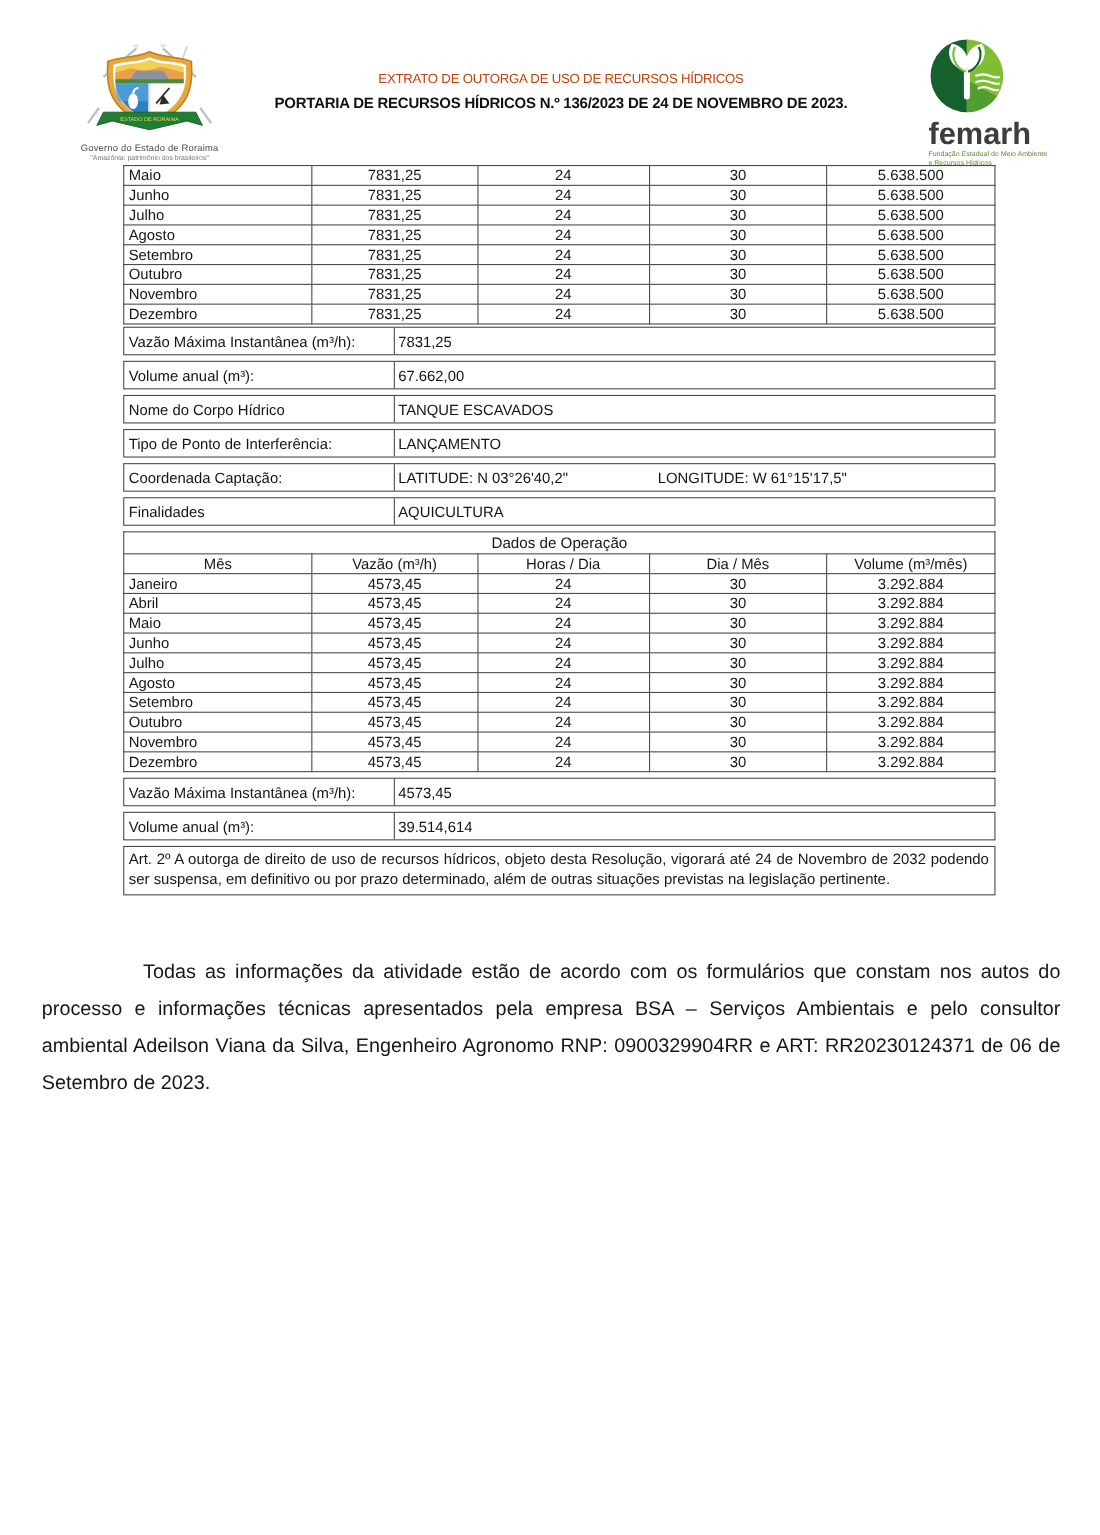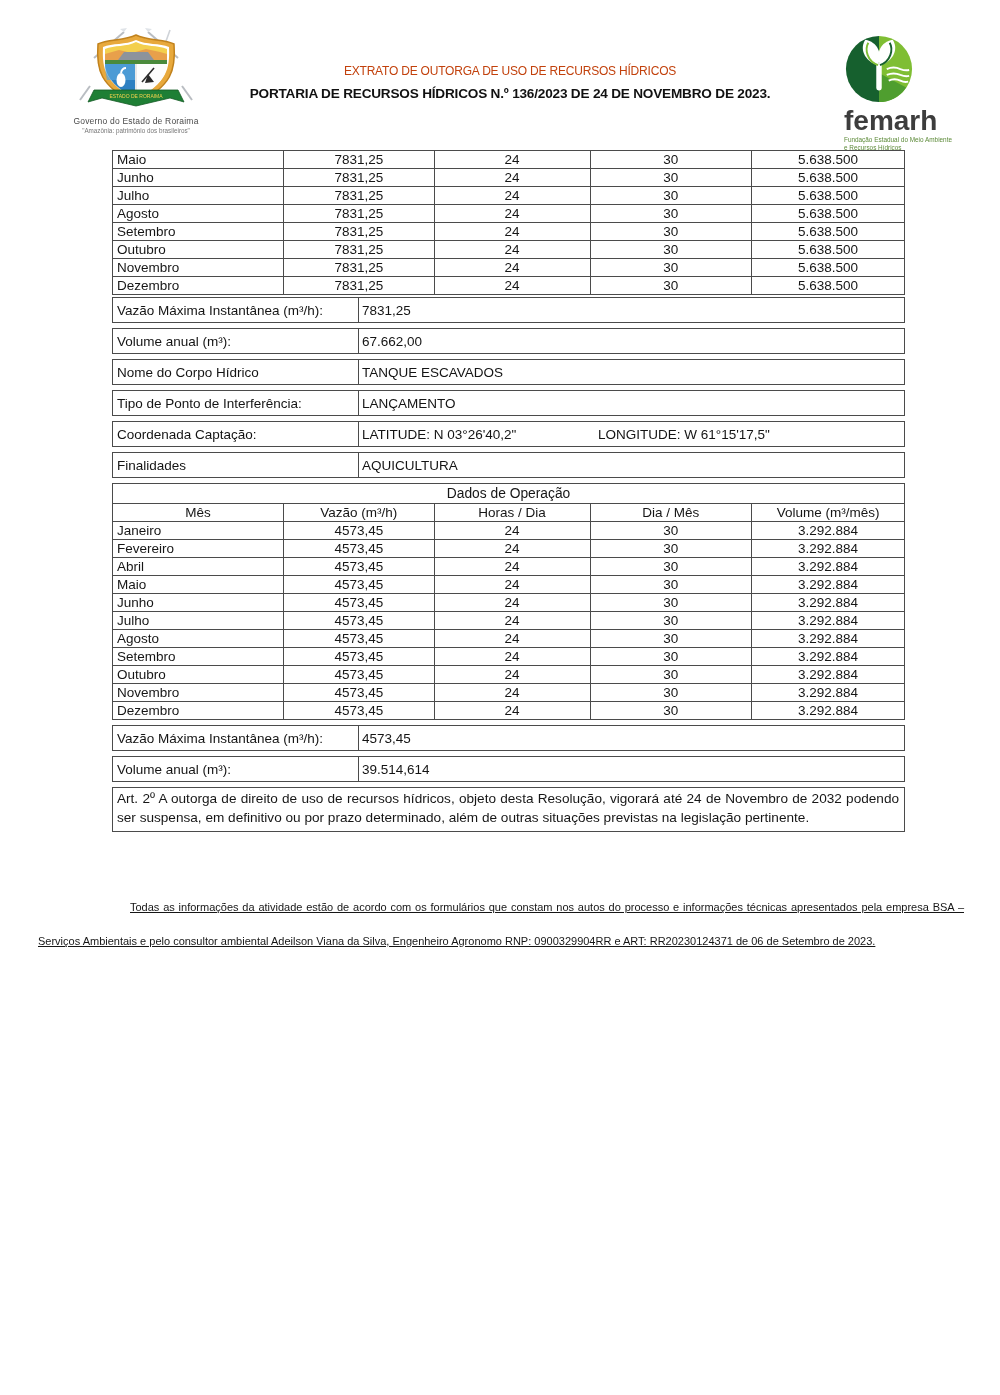--- a/index.html
+++ b/index.html
@@ -3,21 +3,21 @@
 <meta charset="utf-8">
 <style>
   * { margin:0; padding:0; box-sizing:border-box; }
   body { background:#fff; }
   .page {
     position:relative; width:1000px; height:1395px; background:#ffffff;
     font-family:"Liberation Sans", sans-serif; color:#141414; overflow:hidden;
   }
 
   
-  .logo-left { position:absolute; left:60px; top:28px; width:152px; text-align:center; }
+  .logo-left { position:absolute; left:60px; top:40px; width:152px; text-align:center; }
   .logo-left svg { width:124px; height:84px; }
   .gov-caption { font-size:8.5px; color:#4a4a4a; letter-spacing:.2px; margin-top:0; }
   .gov-motto { font-size:6.3px; color:#777; margin-top:1px; }
 
   .titles { position:absolute; left:110px; top:64px; width:800px; text-align:center; }
   .title-1 { font-size:12px; color:#c2410c; letter-spacing:-.2px; }
   .title-2 { font-size:13.6px; font-weight:bold; color:#111; margin-top:8px; letter-spacing:-.2px; }
 
   .logo-right { position:absolute; left:844px; top:34px; width:132px; text-align:left; }
   .logo-right svg.globe { width:70px; height:72px; }
@@ -39,23 +39,23 @@
   .field-row.tight { margin-top:2px; }
   .field-label { width:246px; align-self:stretch; display:flex; align-items:center;
                  border-right:1px solid #4b4b4b; padding:0 2px 0 4px; }
   .field-value { padding-left:3px; flex:1; display:flex; align-items:center; }
   .coord-lat { display:inline-block; width:236px; }
 
   .article-box { border:1px solid #4b4b4b; margin-top:5px; padding:2px 5px 4px 4px;
                  font-size:13.6px; line-height:18.6px; text-align:justify; color:#161616; }
 
   
-  .footer-par { position:absolute; left:38px; top:891px; width:926px;
-                font-size:11px; line-height:33.5px; text-align:justify;
-                text-indent:92px; color:#161616;text-decoration:underline; }
+  .footer-par { position:absolute; left:38px; top:867px; width:926px;
+                font-size:18px; line-height:33.5px; text-align:justify;
+                text-indent:92px; color:#161616; }
 </style>
 </head>
 <body>
 
 <div class="page">
 
   <div class="logo-left">
     <svg viewBox="0 0 124 84">
 
       <line x1="20" y1="30" x2="50" y2="4" stroke="#b9bdc2" stroke-width="2"></line>
@@ -240,27 +240,20 @@
       </thead>
       <tbody>
           <tr>
             <td>Janeiro</td>
             <td>4573,45</td>
             <td>24</td>
             <td>30</td>
             <td>3.292.884</td>
           </tr>
           <tr>
-            <td>Fevereiro</td>
-            <td>4573,45</td>
-            <td>24</td>
-            <td>30</td>
-            <td>3.292.884</td>
-          </tr>
-          <tr>
             <td>Abril</td>
             <td>4573,45</td>
             <td>24</td>
             <td>30</td>
             <td>3.292.884</td>
           </tr>
           <tr>
             <td>Maio</td>
             <td>4573,45</td>
             <td>24</td>

